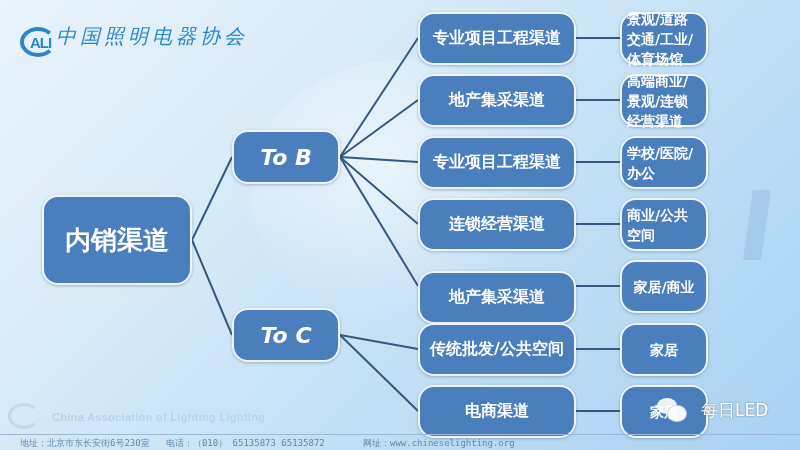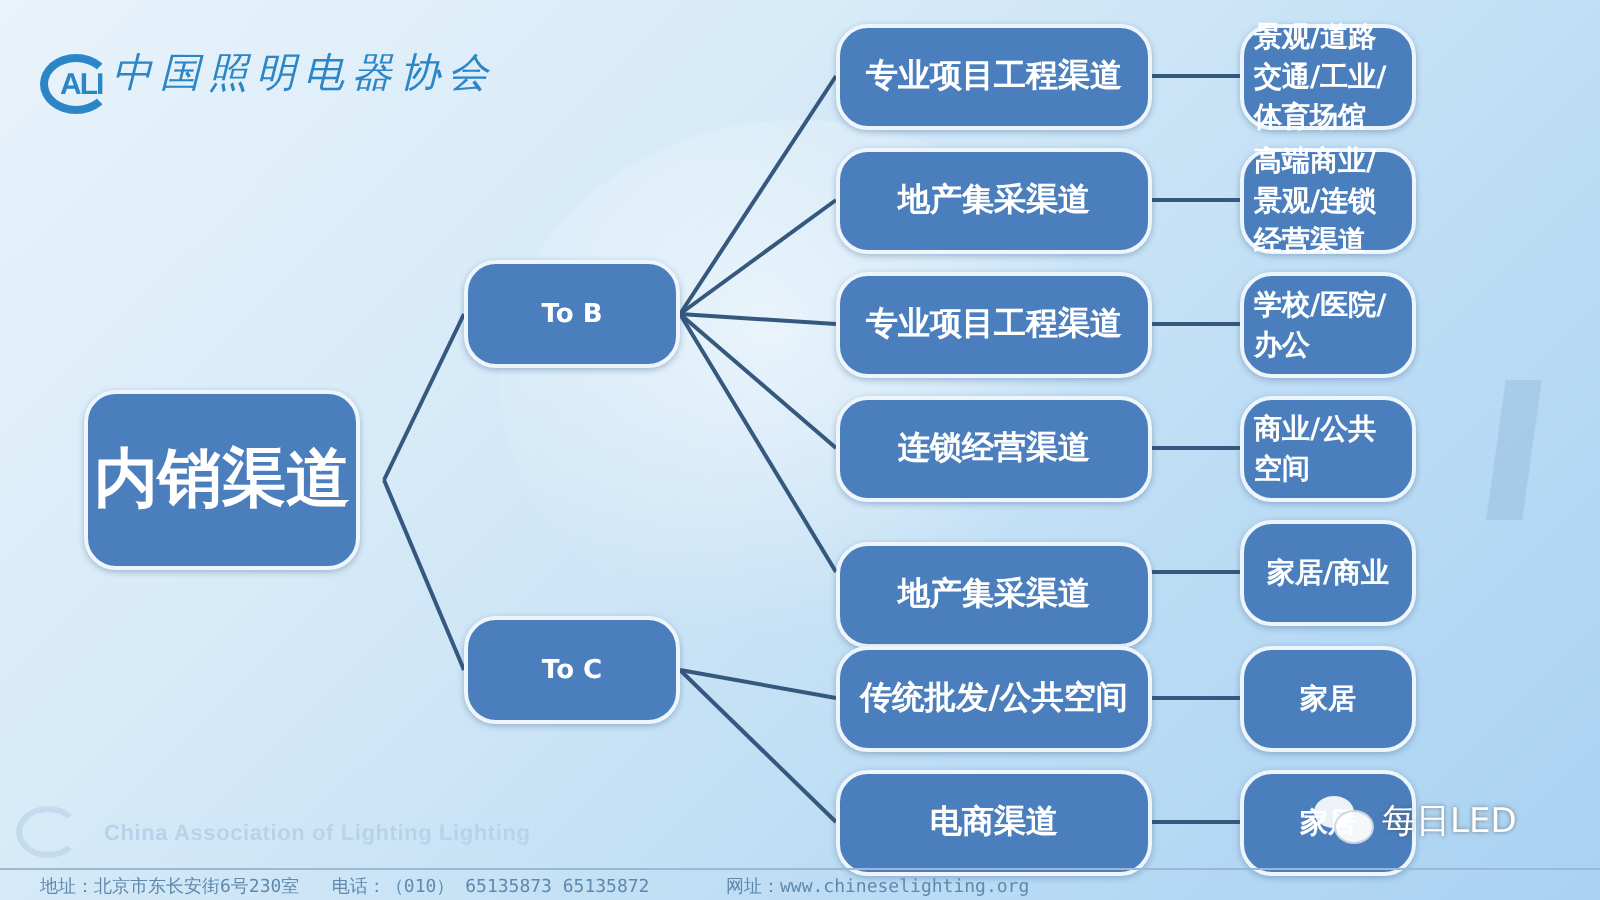--- a/index.html
+++ b/index.html
@@ -9,35 +9,35 @@
   .swoosh{position:absolute;left:250px;top:60px;width:300px;height:260px;border-radius:50%;
     background:radial-gradient(ellipse at 45% 40%,rgba(255,255,255,.55),rgba(255,255,255,0) 70%);}
   .logo{position:absolute;left:20px;top:18px;height:36px;display:flex;align-items:center;}
   .logo-mark{width:36px;height:30px;border-radius:50%;border:4px solid #2a86c6;border-right-color:transparent;
     box-sizing:border-box;position:relative;margin-top:11px;}
   .logo-mark span{position:absolute;left:6px;top:3px;font:bold 15px "Liberation Sans",sans-serif;color:#2a86c6;letter-spacing:-1px;}
   .logo-text{margin-left:0;font-family:"DejaVu Serif",serif;font-size:20px;color:#2a86c6;letter-spacing:4px;font-style:italic;}
   .box{position:absolute;background:#4a7ebd;border:2px solid #eef5fc;border-radius:16px;color:#fff;
     display:flex;align-items:center;justify-content:center;text-align:left;box-sizing:border-box;
     font-weight:bold;box-shadow:0 1px 3px rgba(40,80,130,.35);}
-  .root{left:42px;top:195px;width:138px;height:90px;font-size:32px;}
-  .mid{left:232px;width:108px;height:54px;font-size:13px;}
+  .root{left:42px;top:195px;width:150px;height:90px;font-size:26px;}
+  .mid{left:232px;width:108px;height:54px;font-size:22px;font-style:italic;}
   .ch{left:418px;width:158px;height:53px;font-size:16px;}
   .tg{left:620px;width:88px;height:53px;font-size:14px;line-height:20px;padding:0 5px;}
   svg.lines{position:absolute;left:0;top:0;}
   .footer-line{position:absolute;left:0;right:0;top:434px;height:1px;background:#9bb9d4;}
   .footer-en{position:absolute;left:52px;top:411px;font:bold 11px "Liberation Sans",sans-serif;color:#b7d3ea;letter-spacing:.3px;}
   .footer-logo{position:absolute;left:8px;top:403px;width:32px;height:26px;border-radius:50%;border:3px solid #c3dbee;border-right-color:transparent;box-sizing:border-box;}
   .footer-addr{position:absolute;left:20px;top:437px;font:9px "DejaVu Sans Mono",monospace;color:#5f89ad;white-space:pre;}
   .footer-web{position:absolute;left:363px;top:437px;font:9px "DejaVu Sans Mono",monospace;color:#5f89ad;white-space:pre;}
   .wm{position:absolute;left:657px;top:398px;display:flex;align-items:center;}
   .wm-icon{position:relative;width:30px;height:24px;}
   .wm-b1{position:absolute;left:0;top:0;width:20px;height:16px;border-radius:50%;background:#fff;opacity:.9;}
   .wm-b2{position:absolute;left:10px;top:7px;width:18px;height:15px;border-radius:50%;background:#fff;opacity:.95;border:1px solid #cfd8e2;}
-  .wm-text{margin-left:4px;font:17px "DejaVu Sans",sans-serif;color:#fff;text-shadow:0 0 2px rgba(80,80,80,.7);}
+  .wm-text{margin-left:14px;font:17px "DejaVu Sans",sans-serif;color:#fff;text-shadow:0 0 2px rgba(80,80,80,.7);}
   .deco{position:absolute;left:748px;top:190px;width:18px;height:70px;background:rgba(120,160,200,.25);transform:skewX(-8deg);}
 </style>
 </head>
 <body>
 
 <div class="swoosh"></div>
 <div class="deco"></div>
 
 <div class="logo">
   <div class="logo-mark">

